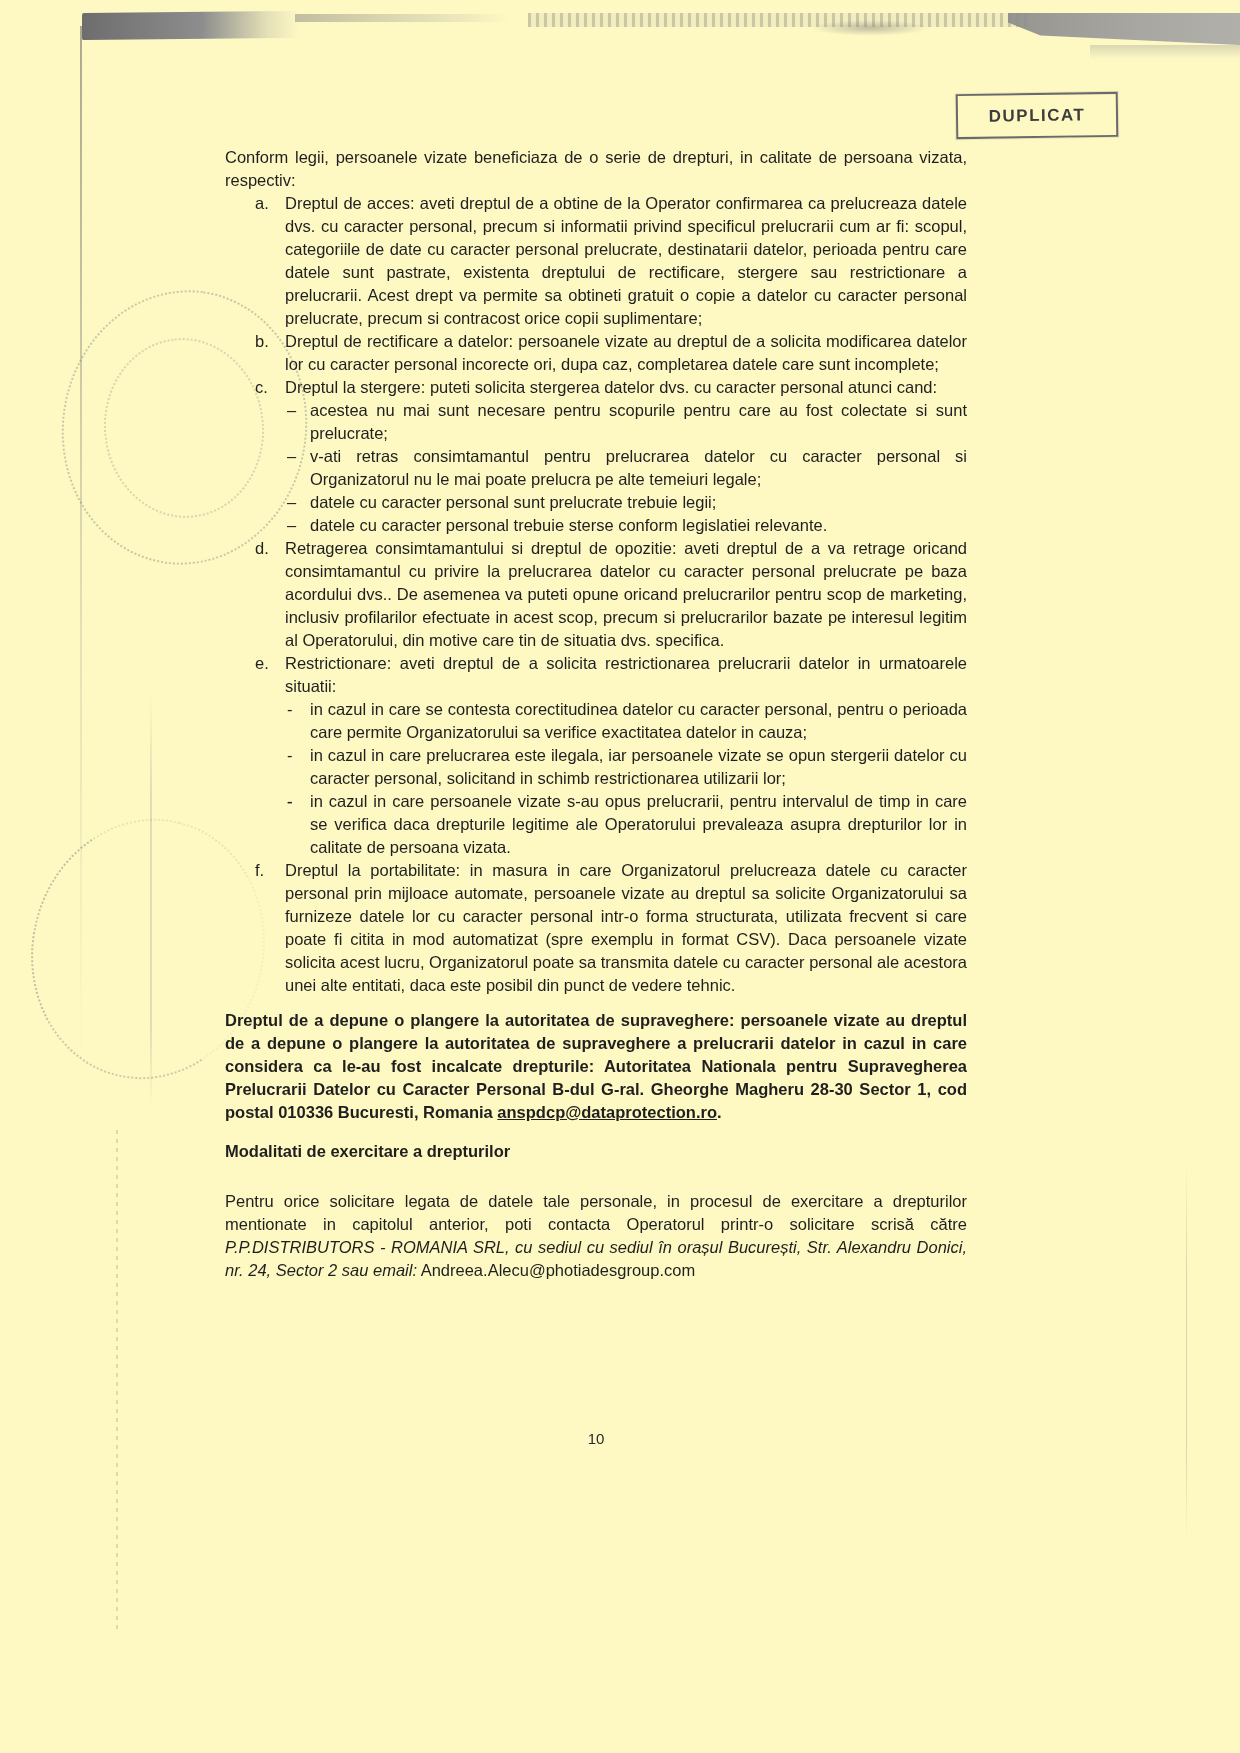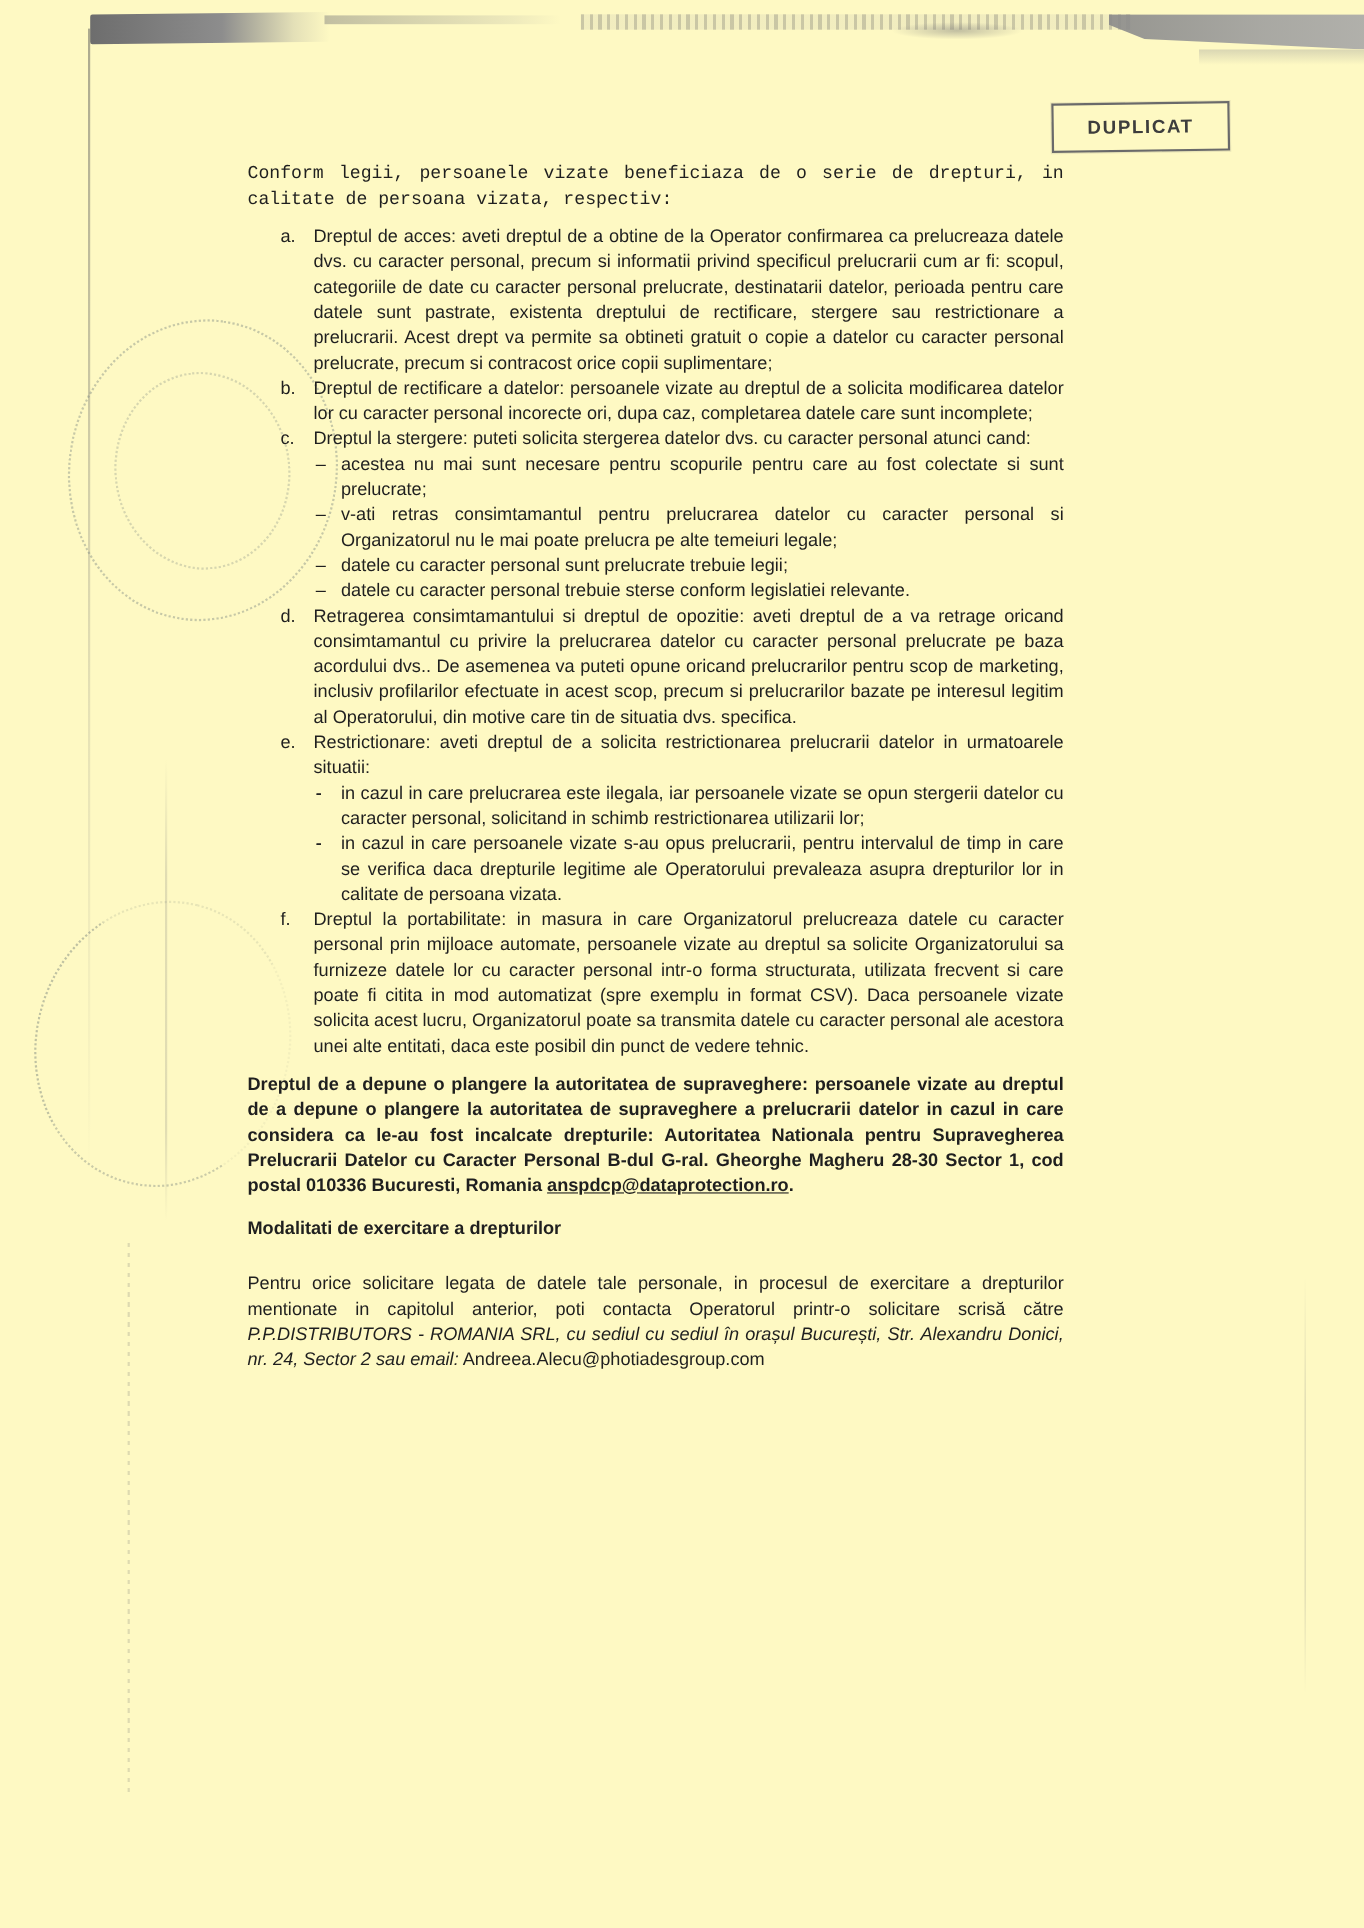--- a/index.html
+++ b/index.html
@@ -55,21 +55,21 @@
   
   .duplicat-stamp { position:absolute; left:956px; top:93px; width:162px; height:45px;
     border:2px solid #6a6a6a; transform:rotate(-0.8deg);
     display:flex; align-items:center; justify-content:center;
     font-size:17px; font-weight:bold; letter-spacing:1.5px; color:#3d3d3d;
     box-shadow:0 0 0 1px rgba(120,120,120,0.15); }
 
   
   .content { position:absolute; left:225px; top:146px; width:742px; z-index:2;
     font-size:16.5px; line-height:23px; text-align:justify; color:#1f1f1f; }
-  .para { margin-bottom:12px;font-family:Liberation Mono, monospace; }
+  .para { margin-bottom:0; }
   .li { position:relative; padding-left:60px; }
   .li-label { position:absolute; left:30px; top:0; }
   .sub { position:relative; padding-left:85px; }
   .sub-marker { position:absolute; left:62px; top:0; }
   .complaint { margin-top:12px;font-weight:bold; }
   .email-underline { text-decoration:underline; }
   .heading { font-weight:bold; margin-top:16px; margin-bottom:27px; text-align:left; }
   .italic-seg { font-style:italic; }
   .page-number { position:absolute; left:225px; top:1430px; width:742px;
     text-align:center; font-size:15px; color:#2a2a2a; z-index:2; }
@@ -138,20 +138,21 @@
         <span class="li-label">d.</span>
         <span>Retragerea consimtamantului si dreptul de opozitie: aveti dreptul de a va retrage oricand consimtamantul cu privire la prelucrarea datelor cu caracter personal prelucrate pe baza acordului dvs.. De asemenea va puteti opune oricand prelucrarilor pentru scop de marketing, inclusiv profilarilor efectuate in acest scop, precum si prelucrarilor bazate pe interesul legitim al Operatorului, din motive care tin de situatia dvs. specifica.</span>
       </div>
 
       <div class="li">
         <span class="li-label">e.</span>
         <span>Restrictionare: aveti dreptul de a solicita restrictionarea prelucrarii datelor in urmatoarele situatii:</span>
       </div>
       <div class="sub">
         <span class="sub-marker">-</span>
+        <span>in cazul in care se contesta corectitudinea datelor cu caracter personal, pentru o perioada care permite Organizatorului sa verifice exactitatea datelor in cauza;</span>
       </div>
       <div class="sub">
         <span class="sub-marker">-</span>
         <span>in cazul in care prelucrarea este ilegala, iar persoanele vizate se opun stergerii datelor cu caracter personal, solicitand in schimb restrictionarea utilizarii lor;</span>
       </div>
       <div class="sub">
         <span class="sub-marker">-</span>
       </div>
       <div class="sub">
         <span class="sub-marker">-</span>
@@ -166,14 +167,15 @@
     </div>
 
     <div class="complaint"><span>Dreptul de a depune o plangere la autoritatea de supraveghere: persoanele vizate au dreptul de a depune o plangere la autoritatea de supraveghere a prelucrarii datelor in cazul in care considera ca le-au fost incalcate drepturile: Autoritatea Nationala pentru Supravegherea Prelucrarii Datelor cu Caracter Personal B-dul G-ral. Gheorghe Magheru 28-30 Sector 1, cod postal 010336 Bucuresti, Romania </span><span class="email-underline">anspdcp@dataprotection.ro</span><span>.</span></div>
 
     <div class="heading">Modalitati de exercitare a drepturilor</div>
 
     <div><span>Pentru orice solicitare legata de datele tale personale, in procesul de exercitare a drepturilor mentionate in capitolul anterior, poti contacta Operatorul printr-o solicitare scrisă către </span><span class="italic-seg">P.P.DISTRIBUTORS - ROMANIA SRL, cu sediul cu sediul în orașul București, Str. Alexandru Donici, nr. 24, Sector 2 sau email:</span><span> Andreea.Alecu@photiadesgroup.com</span></div>
 
   </div>
 
+  <div class="page-number">10</div>
 
 </div>
 
 </body></html>

